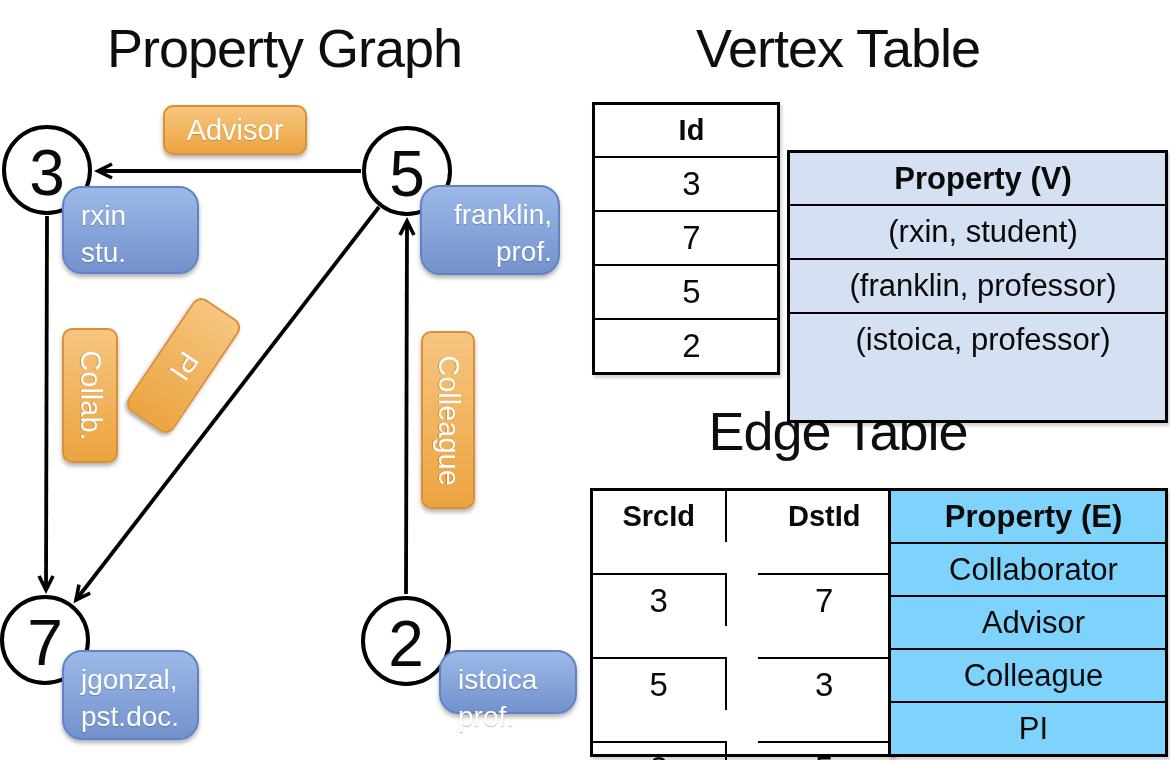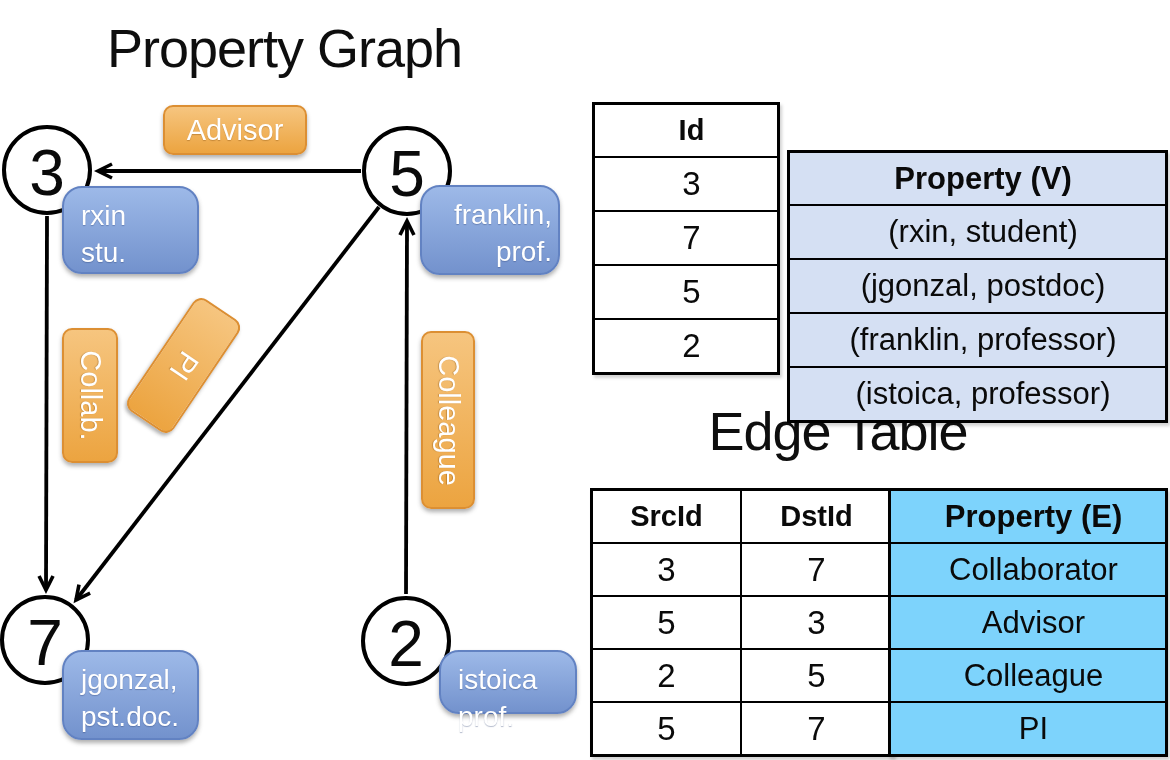--- a/index.html
+++ b/index.html
@@ -67,31 +67,32 @@
   .twocol .cell { border-top:2px solid #000; }
   .twocol .cell:nth-child(-n+2) { border-top:none; }
   .twocol .cell:nth-child(odd) { border-right:2px solid #000; }
 
   #vtable-id   { left:592px; top:102px; width:188px; height:273px;
                  grid-template-rows:51px 54px 54px 54px 54px; }
   #vtable-prop { left:787px; top:102px; width:381px; height:273px;
                  background:#d5e0f3; grid-template-rows:51px 54px 54px 54px 54px;margin-top:48px; }
   #vtable-prop .cell { font-size:31px; }
   #etable-ids  { left:590px; top:488px; width:304px; height:269px;
-                 grid-template-rows:51px 53px 53px 53px 53px; }
+                 grid-template-rows:51px 53px 53px 53px 53px;gap:31px; }
   #etable-prop { left:888px; top:488px; width:280px; height:269px;
                  background:#7dd3fc; grid-template-rows:51px 53px 53px 53px 53px; }
   #etable-prop .cell { font-size:31px; }
 </style>
 </head>
 <body>
 
 <div class="canvas">
 
   <div class="big-title" id="pg-title">Property Graph</div>
+  <div class="big-title" id="vt-title">Vertex Table</div>
   <div class="big-title" id="et-title">Edge Table</div>
 
   <svg class="edges" width="585" height="760">
     <defs>
       <marker id="ah" markerUnits="userSpaceOnUse" markerWidth="24" markerHeight="22" refX="17" refY="9" orient="auto">
         <path d="M3,2 L17,9 L3,16" fill="none" stroke="#000" stroke-width="3.6"></path>
       </marker>
     </defs>
     <line x1="361" y1="171" x2="98" y2="171" stroke="#000" stroke-width="3.8" marker-end="url(#ah)"></line>
     <line x1="47" y1="216" x2="46" y2="590" stroke="#000" stroke-width="3.8" marker-end="url(#ah)"></line>
@@ -145,21 +146,20 @@
   <div class="tbl onecol" id="vtable-id">
     <div class="cell hdr">Id</div>
     <div class="cell">3</div>
     <div class="cell">7</div>
     <div class="cell">5</div>
     <div class="cell">2</div>
   </div>
   <div class="tbl onecol" id="vtable-prop">
     <div class="cell hdr">Property (V)</div>
     <div class="cell">(rxin, student)</div>
-    <div class="cell">(jgonzal, postdoc)</div>
     <div class="cell">(franklin, professor)</div>
     <div class="cell">(istoica, professor)</div>
   </div>
 
   <div class="tbl twocol" id="etable-ids">
     <div class="cell hdr">SrcId</div>
     <div class="cell hdr">DstId</div>
     <div class="cell">3</div>
     <div class="cell">7</div>
     <div class="cell">5</div>

